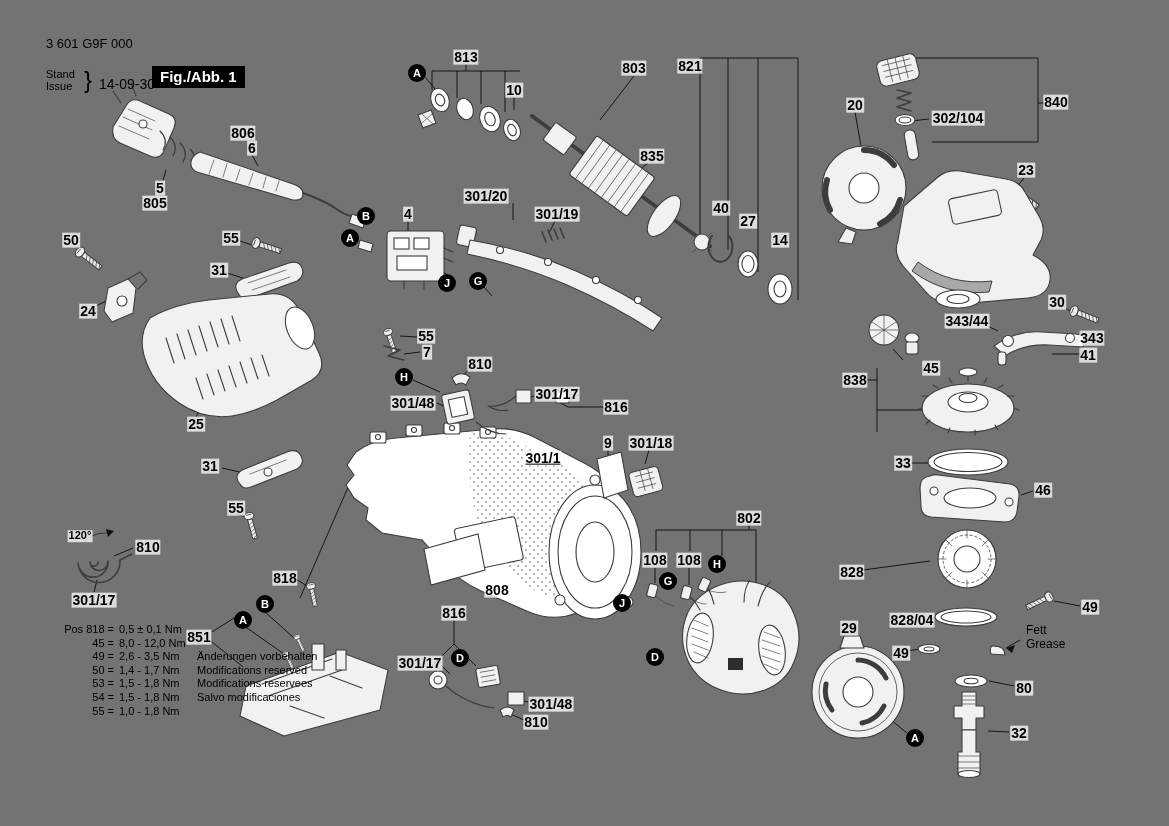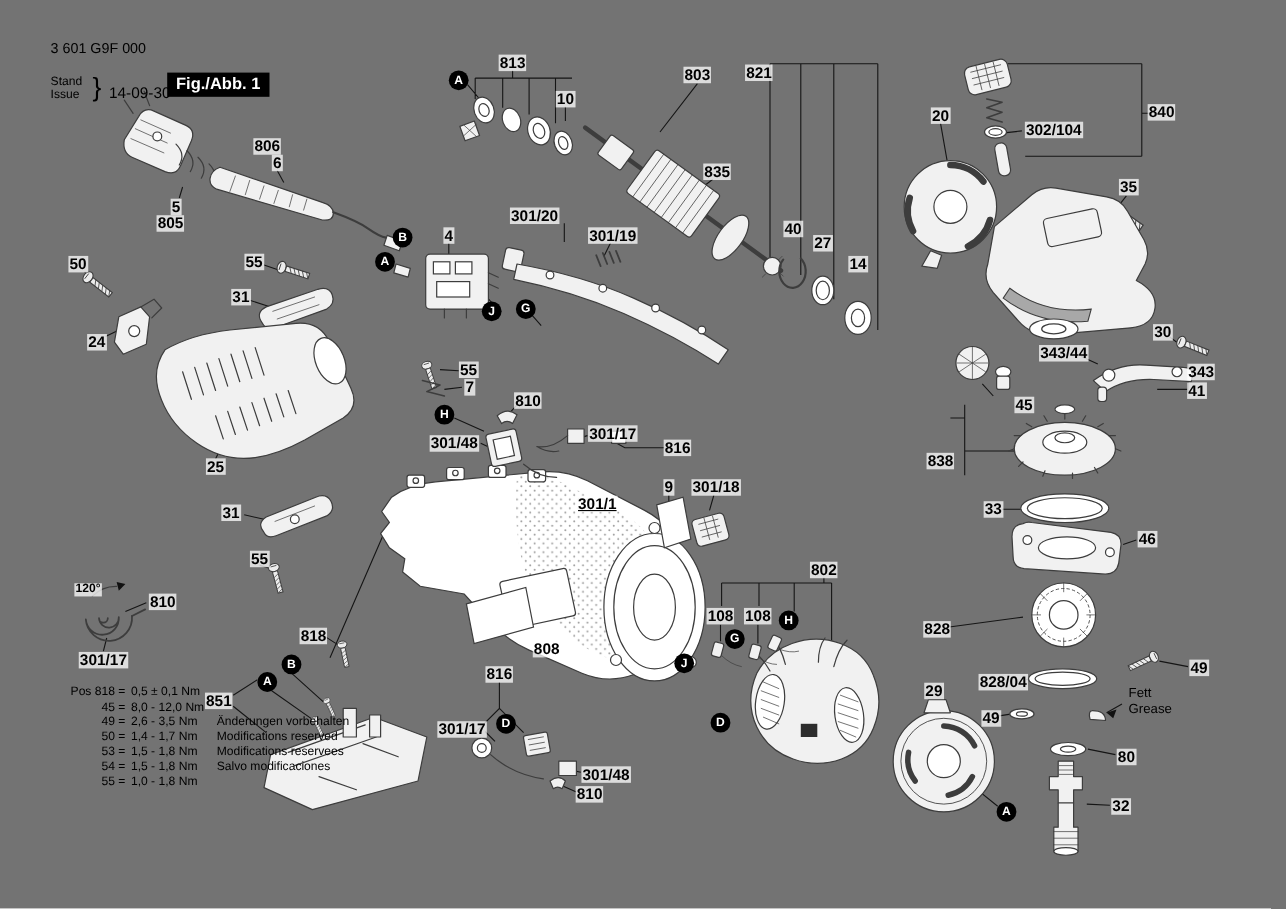--- a/index.html
+++ b/index.html
@@ -391,21 +391,21 @@
     <div>Grease</div>
   </div>
 
   <div id="labels-layer">
       <div class="part-label" style="left: 466px; top: 57px;">813</div>
       <div class="part-label" style="left: 634px; top: 68px;">803</div>
       <div class="part-label" style="left: 690px; top: 66px;">821</div>
       <div class="part-label" style="left: 855px; top: 105px;">20</div>
       <div class="part-label" style="left: 958px; top: 118px;">302/104</div>
       <div class="part-label" style="left: 1056px; top: 102px;">840</div>
-      <div class="part-label" style="left: 1026px; top: 170px;">35</div>
+      <div class="part-label" style="left: 1026px; top: 170px;">23</div>
       <div class="part-label" style="left: 243px; top: 133px;">806</div>
       <div class="part-label" style="left: 252px; top: 148px;">6</div>
       <div class="part-label" style="left: 514px; top: 90px;">10</div>
       <div class="part-label" style="left: 160px; top: 188px;">5</div>
       <div class="part-label" style="left: 155px; top: 203px;">805</div>
       <div class="part-label" style="left: 652px; top: 156px;">835</div>
       <div class="part-label" style="left: 486px; top: 196px;">301/20</div>
       <div class="part-label" style="left: 557px; top: 214px;">301/19</div>
       <div class="part-label" style="left: 721px; top: 208px;">40</div>
       <div class="part-label" style="left: 748px; top: 221px;">27</div>
@@ -413,21 +413,21 @@
       <div class="part-label" style="left: 408px; top: 214px;">4</div>
       <div class="part-label" style="left: 231px; top: 238px;">55</div>
       <div class="part-label" style="left: 71px; top: 240px;">50</div>
       <div class="part-label" style="left: 88px; top: 311px;">24</div>
       <div class="part-label" style="left: 219px; top: 270px;">31</div>
       <div class="part-label" style="left: 1057px; top: 302px;">30</div>
       <div class="part-label" style="left: 967px; top: 321px;">343/44</div>
       <div class="part-label" style="left: 1092px; top: 338px;">343</div>
       <div class="part-label" style="left: 1088px; top: 355px;">41</div>
       <div class="part-label" style="left: 931px; top: 368px;">45</div>
-      <div class="part-label" style="left: 855px; top: 380px; margin-top: 39px;">838</div>
+      <div class="part-label" style="left: 855px; top: 380px;">838</div>
       <div class="part-label" style="left: 426px; top: 336px;">55</div>
       <div class="part-label" style="left: 427px; top: 352px;">7</div>
       <div class="part-label" style="left: 480px; top: 364px;">810</div>
       <div class="part-label" style="left: 413px; top: 403px;">301/48</div>
       <div class="part-label" style="left: 557px; top: 394px;">301/17</div>
       <div class="part-label" style="left: 616px; top: 407px;">816</div>
       <div class="part-label" style="left: 196px; top: 424px;">25</div>
       <div class="part-label" style="left: 210px; top: 466px;">31</div>
       <div class="part-label" style="left: 236px; top: 508px;">55</div>
       <div class="part-label" style="left: 543px; top: 458px; text-decoration: underline;">301/1</div>

